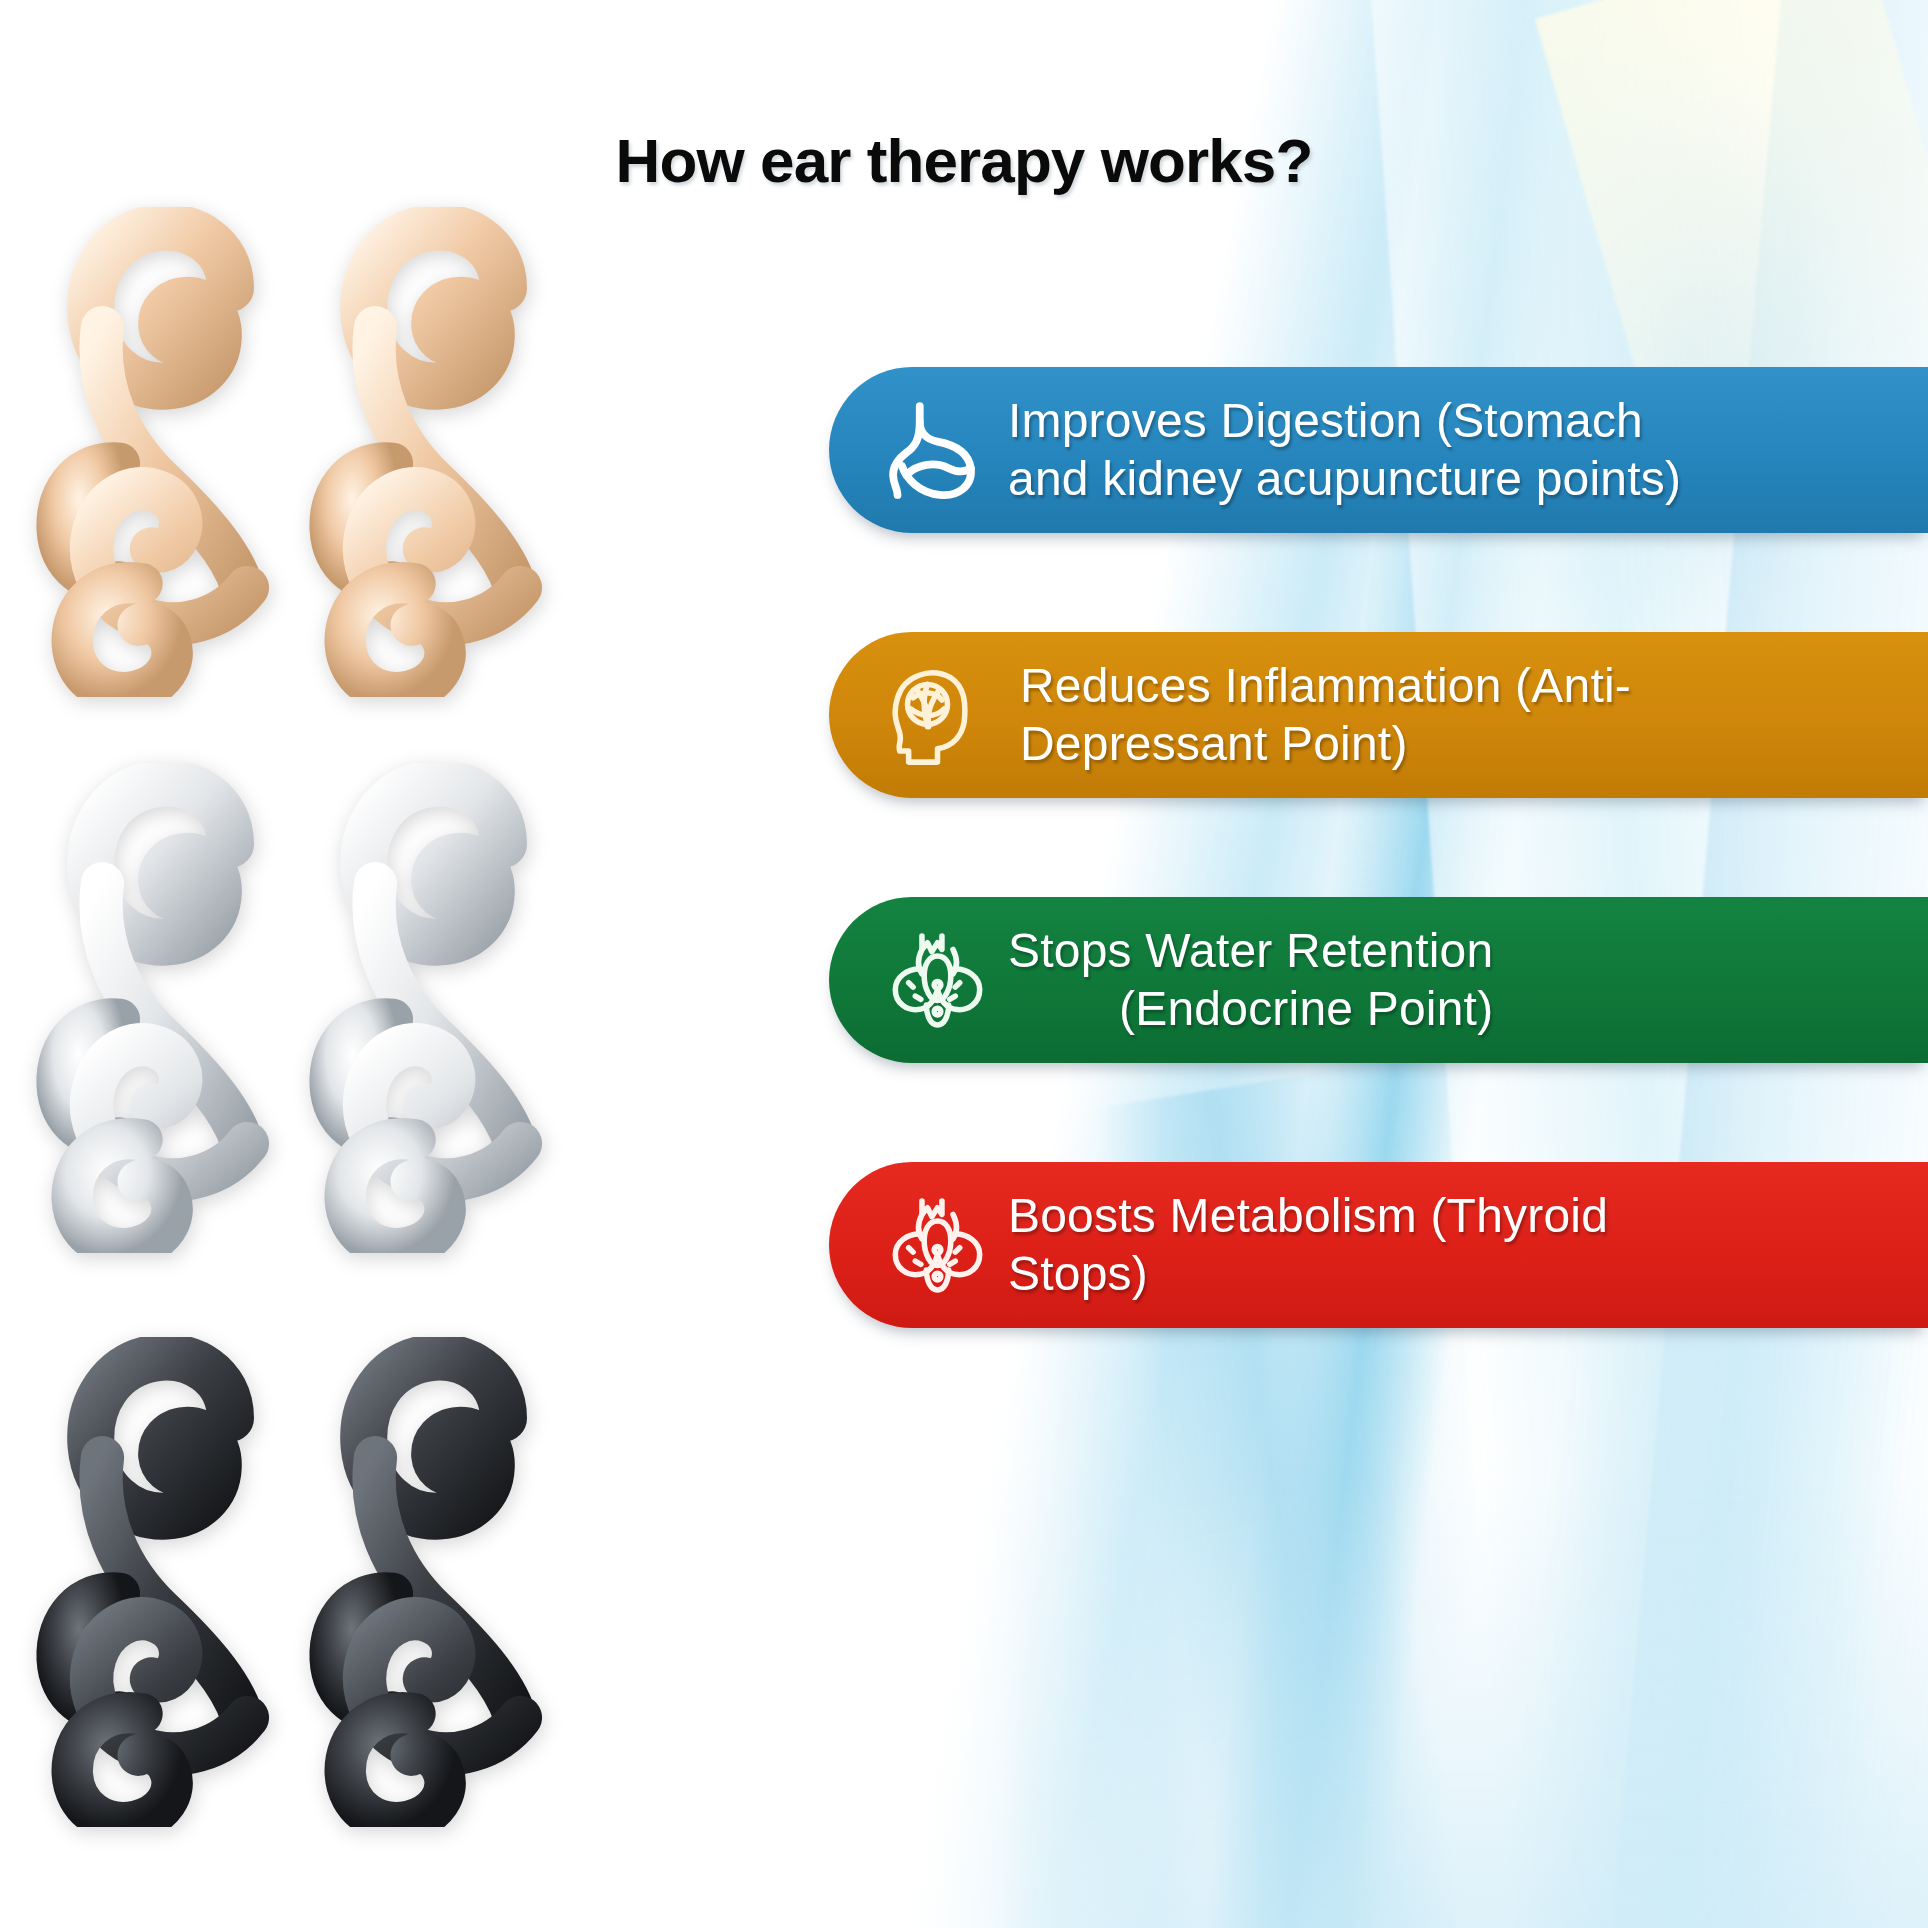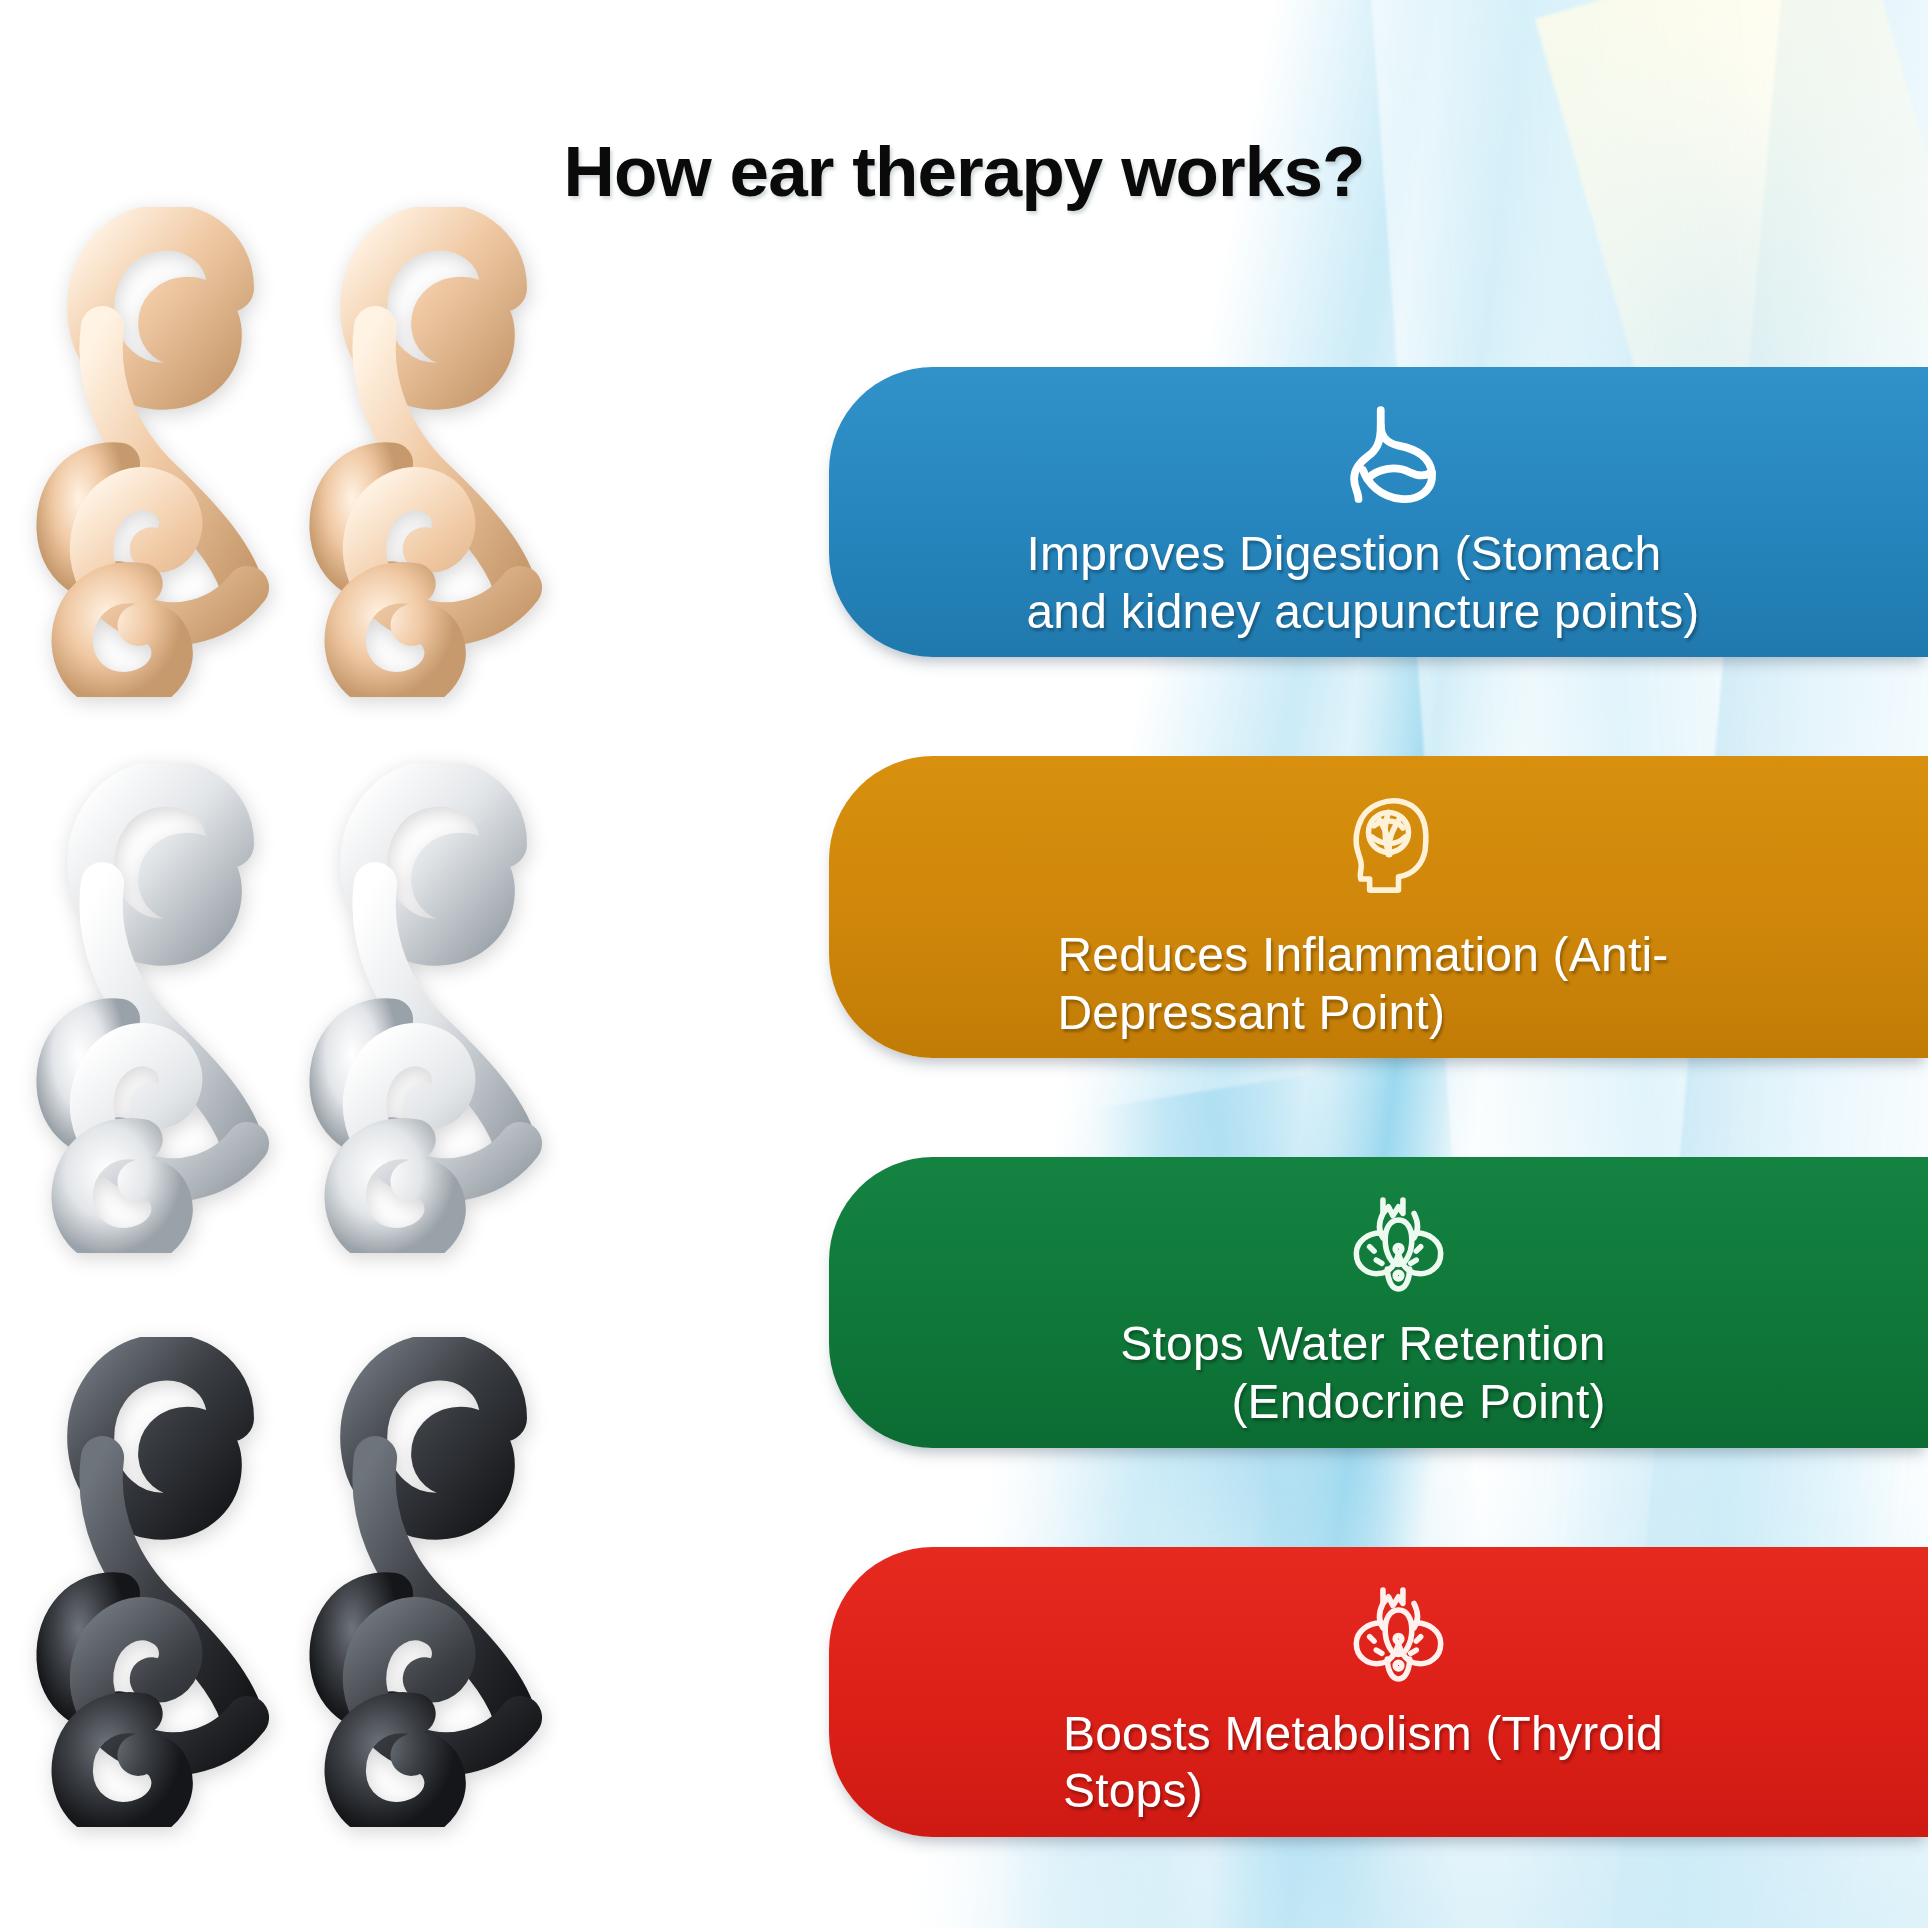--- a/index.html
+++ b/index.html
@@ -37,42 +37,41 @@
   .r7{left:1601px;top:-38px;width:339px;height:527px;transform:rotate(-16deg);
       background:linear-gradient(160deg,rgba(255,252,232,.8),rgba(238,248,252,.2));}
   .wash-bottom{left:1017px;bottom:-38px;width:960px;height:490px;
       background:linear-gradient(180deg,rgba(255,255,255,0),rgba(206,235,247,.75));filter:blur(9.4px);}
   .wash-left-fade{left:772px;top:0;width:395px;height:1928px;
       background:linear-gradient(90deg,#fff 0%,rgba(255,255,255,.85) 35%,rgba(255,255,255,0) 100%);}
 
   
   #title{
     position:absolute;left:0;right:0;top:83px;text-align:center;z-index:5;
-    font-size:71px;font-weight:700;color:#0a0a0a;letter-spacing:-0.9px;
+    font-size:62px;font-weight:700;color:#0a0a0a;letter-spacing:-0.9px;
     text-shadow:1.9px 2.8px 3.8px rgba(120,140,150,.35);
     font-family:"Liberation Sans", sans-serif;
   }
 
   
   #products{position:absolute;left:0;top:160px;width:659px;height:1770px;z-index:4;}
   .pair{position:absolute;width:603px;height:527px;display:flex;justify-content:center;align-items:center;}
   .pair .cuff{width:273px;height:490px;position:relative;}
   .cuff svg{width:100%;height:100%;display:block;filter:drop-shadow(2.8px 5.6px 9.4px rgba(0,0,0,.16));}
 
   
   #bars{position:absolute;left:829px;top:367px;width:1100px;z-index:6;}
   .bar{
     position:relative;width:1100px;border-radius:104px 0 0 104px;
     display:flex;align-items:center;
     box-shadow:0 9.4px 15px -5.6px rgba(40,60,80,.34);
     margin-bottom:99px;
     padding:17px 0 17px 0;
     min-height:166px;
     box-sizing:border-box;
-    flex-direction:column;
   }
   .bar .ic{flex:0 0 141px;margin-left:38px;display:flex;align-items:center;justify-content:center;}
   .bar .ic svg{width:111px;height:111px;display:block;}
   .bar .txt{
     color:#fff;font-size:48px;line-height:1.2;font-weight:400;
     padding-right:32px;letter-spacing:0.2px;
     text-shadow:1.9px 2.8px 2.8px rgba(0,0,0,.28);
   }
   .bar.blue  {background:linear-gradient(180deg,#3192c9 0%,#2585bc 55%,#2079ad 100%);}
   .bar.orange{background:linear-gradient(180deg,#d8900e 0%,#cf860a 55%,#c17c06 100%);gap:12px;}

